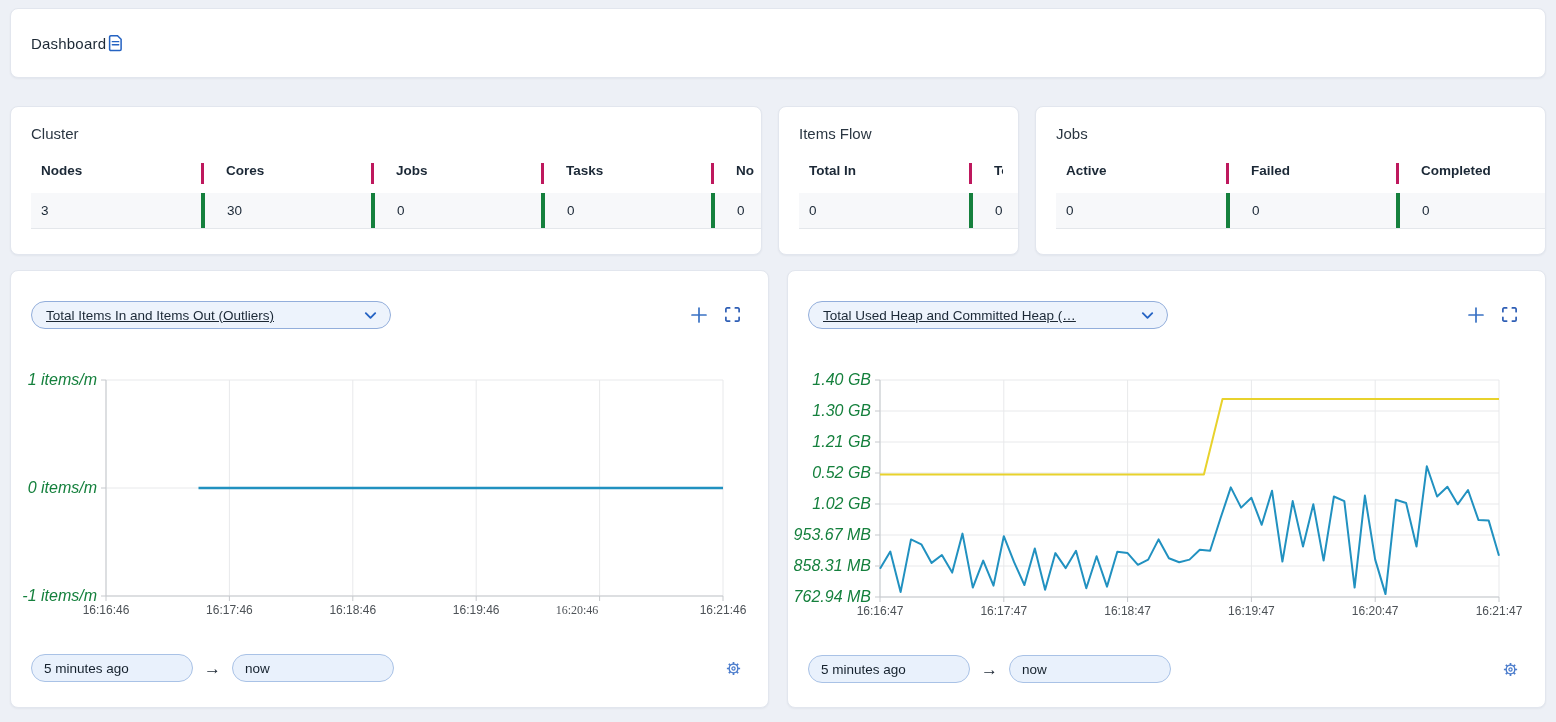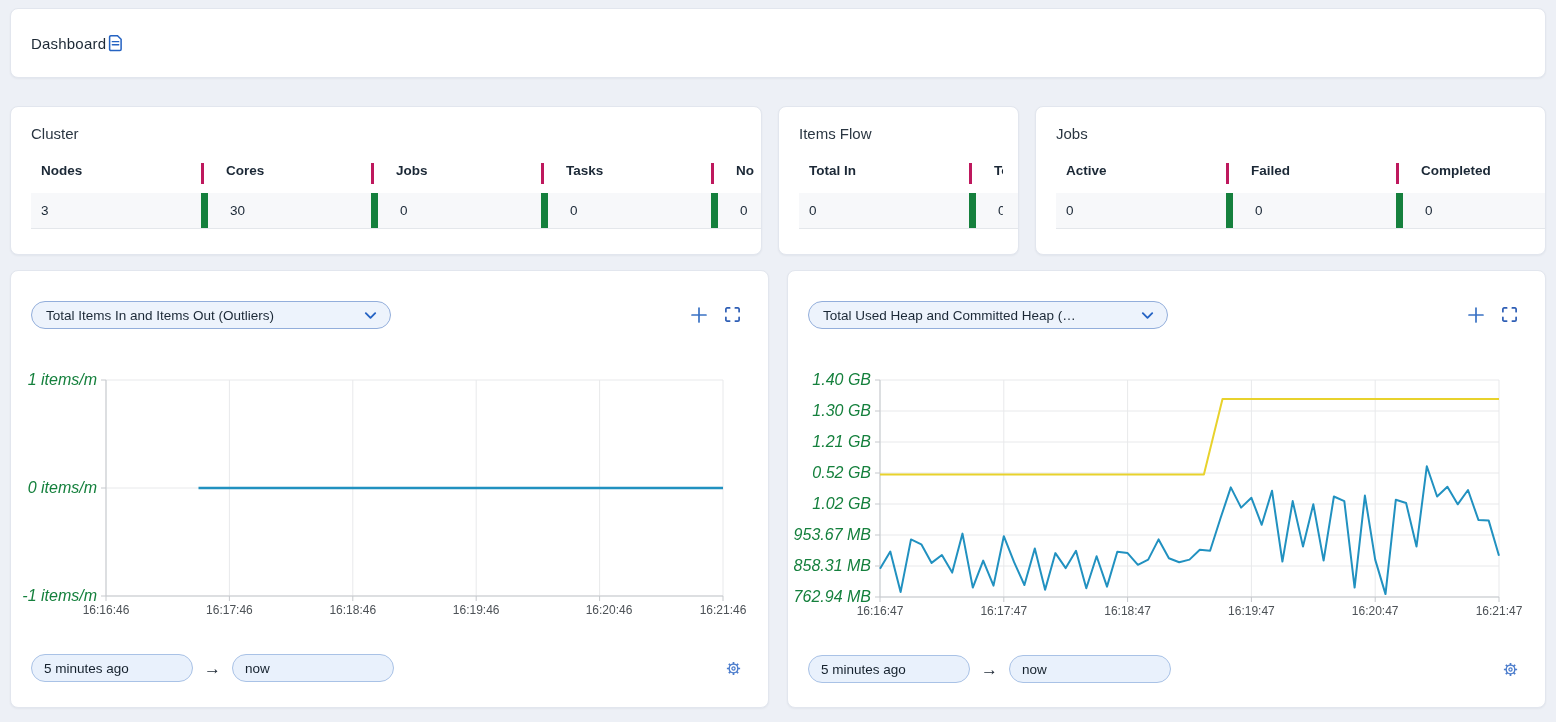--- a/index.html
+++ b/index.html
@@ -32,27 +32,27 @@
   .stat-card { height:149px; padding:18px 0 0 20px; overflow:hidden; }
   .stat-card h2 { margin:0 0 21px 0; font-size:15px; font-weight:400; color:#2a3642; }
   .stat-headers, .stat-values { display:flex;align-items:flex-end; }
   .cell { flex:0 0 auto; padding-left:22px; white-space:nowrap; overflow:hidden; }
   .stat-headers .cell {
     font-weight:700; font-size:13.5px; color:#1b2836;
     height:21px; border-left:3px solid #be185d; margin-bottom:9px;
   }
   .stat-headers .cell:first-child, .stat-values .cell:first-child { border-left:none; padding-left:10px; }
   .stat-values { background:#f7f8fa; border-bottom:1px solid #e4e7eb; }
-  .stat-values .cell { height:35px; line-height:35px; font-size:13.5px; color:#1b2836; border-left:7px solid #15803d; }
+  .stat-values .cell { height:35px; line-height:35px; font-size:13.5px; color:#1b2836; border-left:4px solid #15803d; }
   .w170 { width:170px; } .w120 { width:120px; } .w45 { width:45px; } .w34 { width:34px; }
 
   
   .panels-row { display:grid; grid-template-columns:1fr 1fr; gap:18px; }
   .panel { height:438px; padding:30px 24px 0 20px; }
-  .panel-head { display:flex; justify-content:space-between; align-items:center; }
+  .panel-head { display:flex; justify-content:space-between; align-items:center;text-decoration:underline; }
   .selector {
     display:flex; align-items:center; justify-content:space-between;
     width:360px; height:28px; padding:0 12px 0 14px;
     background:#edf3fc; border:1px solid #93aedb; border-radius:14px;
     font-family:inherit; font-size:13.5px; color:#1b2836; cursor:pointer;
   }
   .selector span { overflow:hidden; white-space:nowrap; }
   .panel-actions { display:flex; gap:16px; align-items:center; margin-right:2px; }
   .icon-btn { background:none; border:none; padding:0; width:18px; height:18px; cursor:pointer; display:inline-flex; }
 
@@ -191,21 +191,21 @@
               <line x1="370.2" y1="216" x2="370.2" y2="221" stroke="#c6c9cd" stroke-width="1"></line>
               <line x1="493.6" y1="216" x2="493.6" y2="221" stroke="#c6c9cd" stroke-width="1"></line>
               <line x1="617" y1="216" x2="617" y2="221" stroke="#c6c9cd" stroke-width="1"></line>
               <polyline points="92.5,108.0 617.0,108.0" fill="none" stroke="#2191c0" stroke-width="2.6" stroke-linejoin="round"></polyline>
             </svg>
           <div class="x-axis">
             <span style="left: 0px;">16:16:46</span>
             <span style="left: 123.4px;">16:17:46</span>
             <span style="left: 246.8px;">16:18:46</span>
             <span style="left: 370.2px;">16:19:46</span>
-            <span style="left: 503px;">16:20:46</span>
+            <span style="left: 471px; font-family: Liberation Serif, serif;">16:20:46</span>
             <span style="left: 617px;">16:21:46</span>
           </div>
         </div>
       </div>
 
       <div class="panel-foot">
         <input class="time-input" value="5 minutes ago" style="">
         <span class="arrow">→</span>
         <input class="time-input" value="now" style="">
         <button class="gear-btn">

